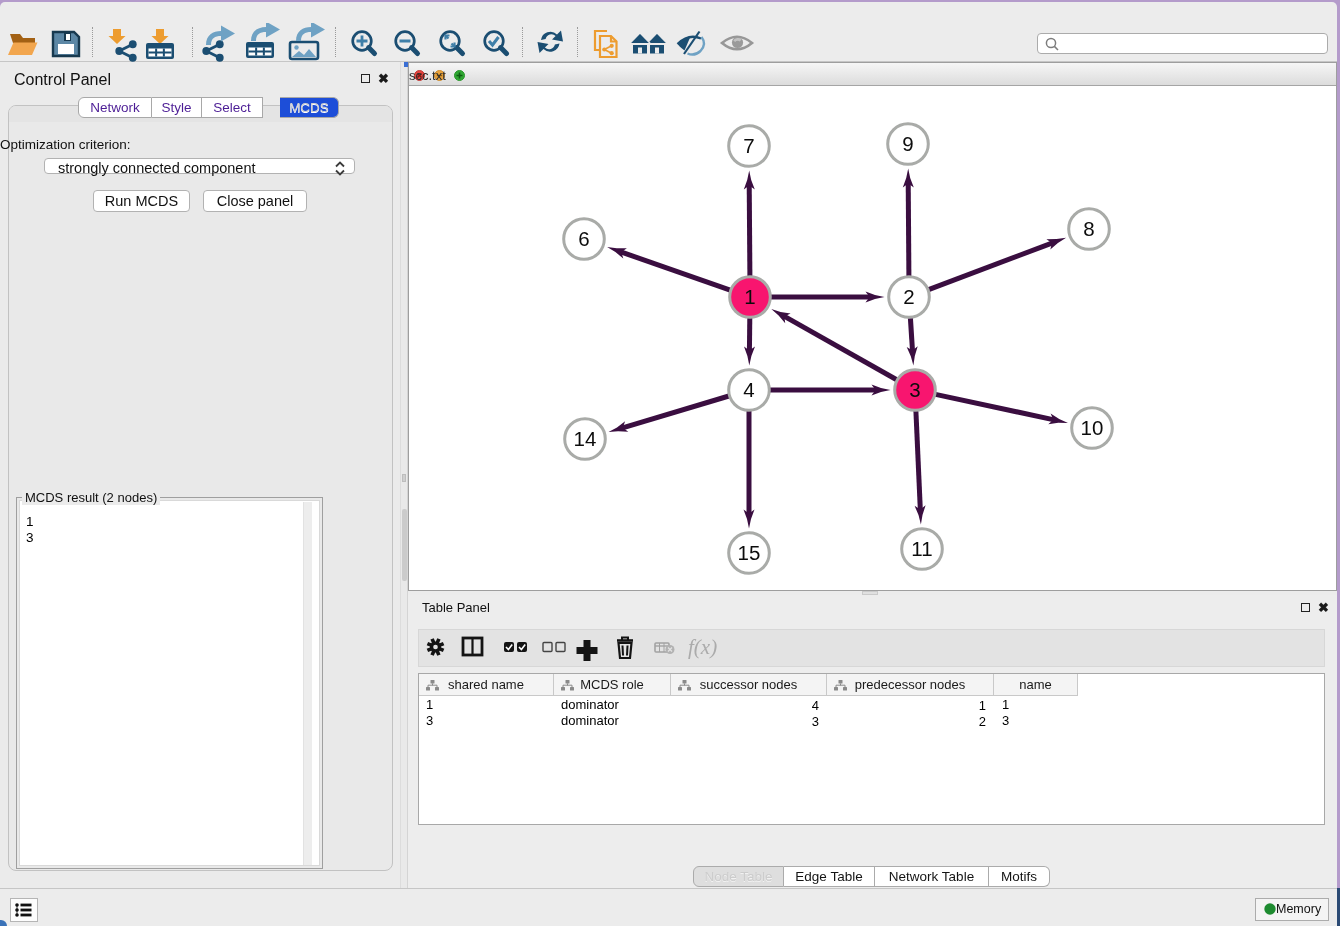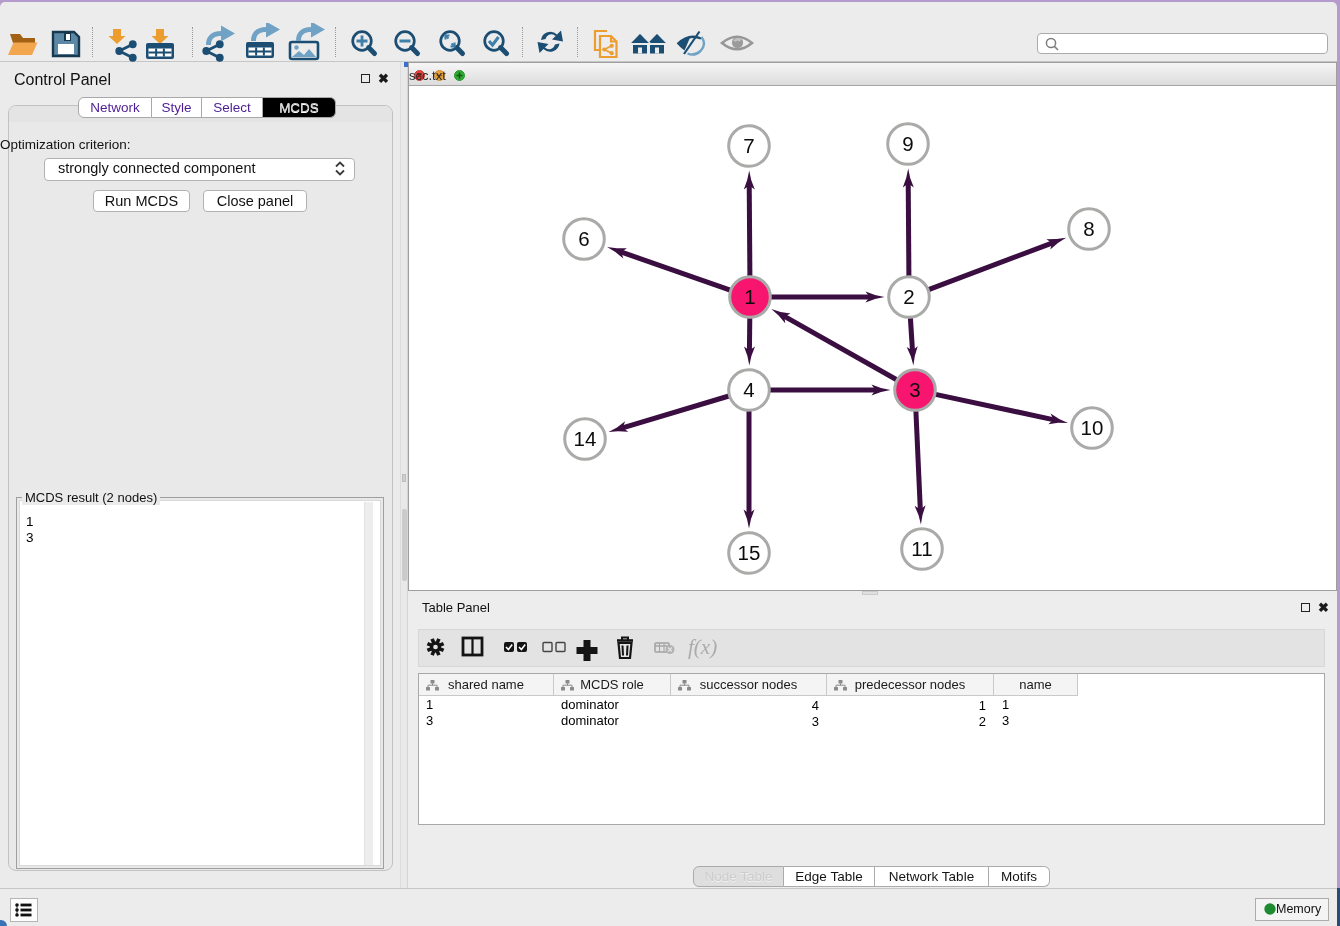--- a/index.html
+++ b/index.html
@@ -18,25 +18,25 @@
 #leftpanel{position:absolute;left:0;top:60px;width:400px;height:828px;background:#ebebeb}
 #cp-title{position:absolute;left:14px;top:9px;font-size:16px;color:#111}
 .wicon-sq{position:absolute;width:9px;height:9px;border:1.5px solid #222}
 .wicon-x{position:absolute;font-size:13px;font-weight:bold;color:#1a1a1a;line-height:12px}
 .tab{position:absolute;z-index:3;top:35px;height:21px;background:#fff;border:1px solid #a8a8a8;border-left:none;
  font-size:13.5px;color:#4c1d95;text-align:center;line-height:20px}
 #cp-panel{position:absolute;left:8px;top:43px;width:385px;height:766px;border:1px solid #c2c2c2;border-radius:8px;
  background:#e9e9e9}
 #cp-panel::before{content:"";position:absolute;left:0;top:0;width:100%;height:16px;background:#e4e4e4;border-radius:7px 7px 0 0}
 #opt-label{position:absolute;left:0;top:75px;width:400px;font-size:13.5px;color:#111}
-#dropdown{position:absolute;left:44px;top:96px;width:311px;height:23px;background:#fff;border:1px solid #b2b2b2;border-radius:4px;
+#dropdown{position:absolute;left:44px;top:96px;width:311px;height:16px;background:#fff;border:1px solid #b2b2b2;border-radius:4px;
  font-size:14.5px;color:#111;line-height:19px;padding-left:13px}
 .btn{position:absolute;top:128px;height:22px;background:#fff;border:1px solid #b2b2b2;border-radius:4px;
  font-size:14.5px;color:#111;text-align:center;line-height:20px}
-#groupbox{position:absolute;left:16px;top:435px;width:368px;height:372px;border:1px solid #9f9f9f}
+#groupbox{position:absolute;left:16px;top:435px;width:307px;height:372px;border:1px solid #9f9f9f}
 #gb-legend{position:absolute;z-index:2;left:5px;top:-8px;background:#ebebeb;padding:0 3px;font-size:13px;color:#111}
 #gb-white{position:absolute;left:2px;top:2px;right:2px;bottom:2px;background:#fff;border:1px solid #d9d9d9}
 #gb-scroll{position:absolute;right:7px;top:1px;width:9px;height:363px;background:#ededed;border-left:1px solid #e2e2e2}
 #gb-text{position:absolute;left:6px;top:13px;font-size:13.5px;color:#000;line-height:16px}
 
 #divider{position:absolute;left:400px;top:60px;width:8px;height:828px;background:#e9e9e9;border-left:1px solid #dcdcdc;border-right:1px solid #d4d4d4}
 #grip1{position:absolute;left:1px;top:412px;width:4px;height:8px;background:#cfcfcf;border:1px solid #bdbdbd}
 
 #netwin{position:absolute;left:408px;top:60px;width:929px;height:529px;border:1px solid #9e9e9e;background:#fff}
 #netheader{position:absolute;left:0;top:0;width:927px;height:23px;background:linear-gradient(#f6f6f6,#dcdcdc);border-bottom:1px solid #a5a5a5}
@@ -199,21 +199,21 @@
       </div>
  </div>
 
  <div id="leftpanel">
   <div id="cp-title">Control Panel</div>
   <div class="wicon-sq" style="left:361px;top:12px"></div>
   <div class="wicon-x" style="left:378px;top:11px">✖</div>
   <div class="tab" style="left:78px;width:74px;border-left:1px solid #a8a8a8;border-radius:6px 0 0 6px">Network</div>
   <div class="tab" style="left:152px;width:50px">Style</div>
   <div class="tab" style="left:202px;width:61px">Select</div>
-  <div class="tab" style="left:263px;width:73px;background:#000000;color:#d0d0d0;text-shadow:0 1px 0 #fff;border-radius:0 6px 6px 0">MCDS</div>
+  <div class="tab" style="left:280px;width:59px;background:#1d4ed8;color:#d0d0d0;text-shadow:0 1px 0 #fff;border-radius:0 6px 6px 0">MCDS</div>
   <div id="cp-panel"></div>
   <div id="opt-label">Optimization criterion:</div>
   <div id="dropdown">strongly connected component
     <svg width="12" height="15" style="position:absolute;right:8px;top:2px">
           <path d="M2 5.5 L6 1.5 L10 5.5" fill="none" stroke="#3c3c3c" stroke-width="1.8"></path>
           <path d="M2 9.5 L6 13.5 L10 9.5" fill="none" stroke="#3c3c3c" stroke-width="1.8"></path>
         </svg>
   </div>
   <div class="btn" style="left:93px;width:97px">Run MCDS</div>
   <div class="btn" style="left:203px;width:104px">Close panel</div>

